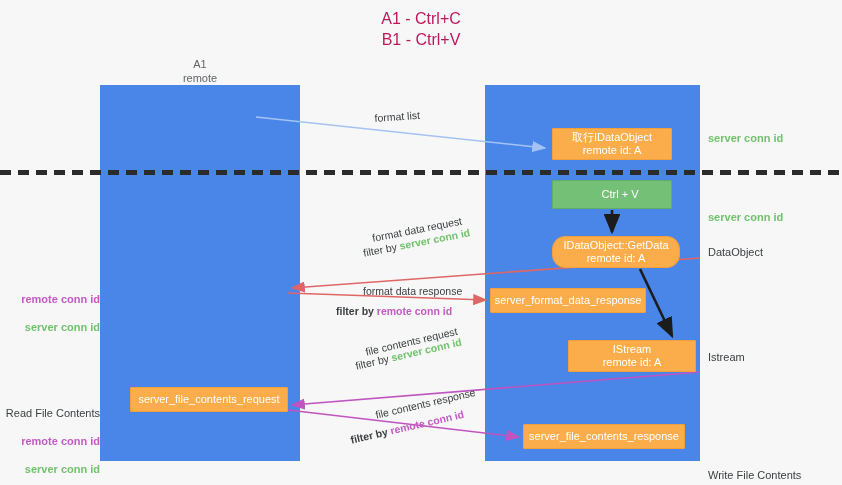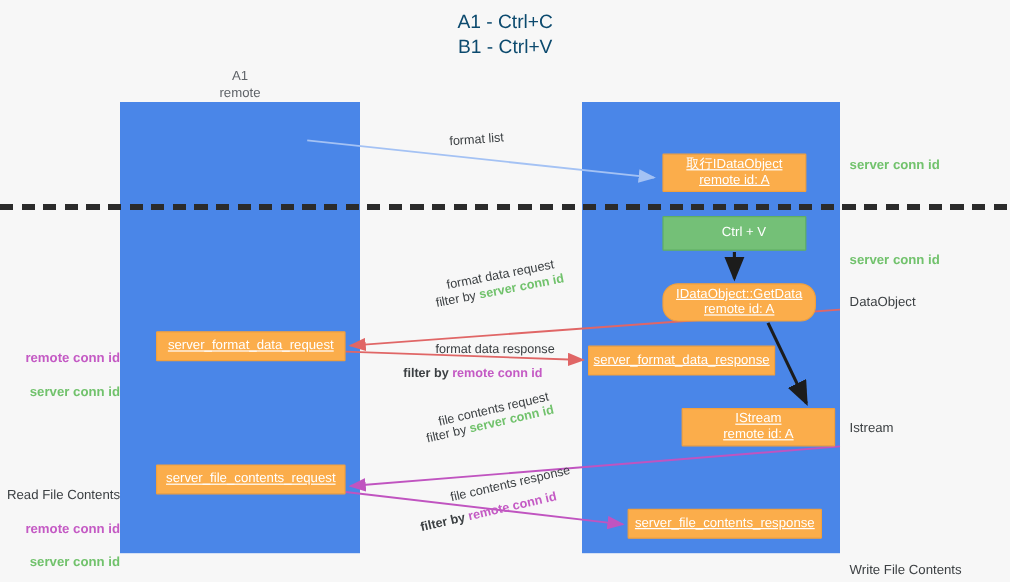--- a/index.html
+++ b/index.html
@@ -22,21 +22,21 @@
     height: 485px;
   }
   .abs { position: absolute; }
 
   
   #title {
     left: 0; top: 8px; width: 842px;
     text-align: center;
     font-size: 16px;
     line-height: 21px;
-    color: #0c4a6e;
+    color: #be185d;
     white-space: pre-line;
   }
 
   
   .col-head {
     text-align: center;
     font-size: 11px;
     line-height: 14px;
     color: #5f6368;
     white-space: pre-line;
@@ -68,21 +68,21 @@
     align-items: center;
     justify-content: center;
     text-align: center;
     color: #ffffff;
     font-size: 11px;
     line-height: 13px;
     border-radius: 1px;
     white-space: pre-line;
   }
   .node.green  { background: #6aa84f; background: #74c077; border: 1px solid #5fae63; }
-  .node.orange { background: #f9a03f; background: #fbad4b; border: 1px solid #f2a03c; text-decoration: underline; }
+  .node.orange { background: #f9a03f; background: #fbad4b; border: 1px solid #f2a03c; }
 
   #n-ctrlc      { left: 135px; top: 103px; width: 120px; height: 29px; }
   #n-dataobj    { left: 552px; top: 128px; width: 120px; height: 32px; }
   #n-ctrlv      { left: 552px; top: 180px; width: 120px; height: 29px; padding-left: 16px; }
   #n-getdata    { left: 552px; top: 236px; width: 128px; height: 32px; border-radius: 13px; }
   #n-istream    { left: 568px; top: 340px; width: 128px; height: 32px; }
   #n-fmtreq     { left: 130px; top: 276px; width: 158px; height: 25px; }
   #n-fmtresp    { left: 490px; top: 288px; width: 156px; height: 25px; }
   #n-filereq    { left: 130px; top: 387px; width: 158px; height: 25px; }
   #n-fileresp   { left: 523px; top: 424px; width: 162px; height: 25px; }
@@ -177,21 +177,20 @@
     <line x1="288" y1="410" x2="519" y2="437" stroke="#c054c0" stroke-width="1.6" marker-end="url(#ah-mag)"></line>
   </svg>
 
   <div class="abs node orange" id="n-dataobj">取行IDataObject
 remote id: A</div>
   <div class="abs node green" id="n-ctrlv">Ctrl + V</div>
   <div class="abs node orange" id="n-getdata">IDataObject::GetData
 remote id: A</div>
   <div class="abs node orange" id="n-istream">IStream
 remote id: A</div>
-  <div class="abs node orange" id="n-fmtreq">server_format_data_request</div>
   <div class="abs node orange" id="n-fmtresp">server_format_data_response</div>
   <div class="abs node orange" id="n-filereq">server_file_contents_request</div>
   <div class="abs node orange" id="n-fileresp">server_file_contents_response</div>
 
   <div class="abs" id="dash-line"></div>
 
   <div class="abs ann green-txt" id="ann-srv1">server conn id</div>
   <div class="abs ann green-txt" id="ann-srv2">server conn id</div>
   <div class="abs ann" id="ann-dataobject">DataObject</div>
   <div class="abs ann" id="ann-istream">Istream</div>

